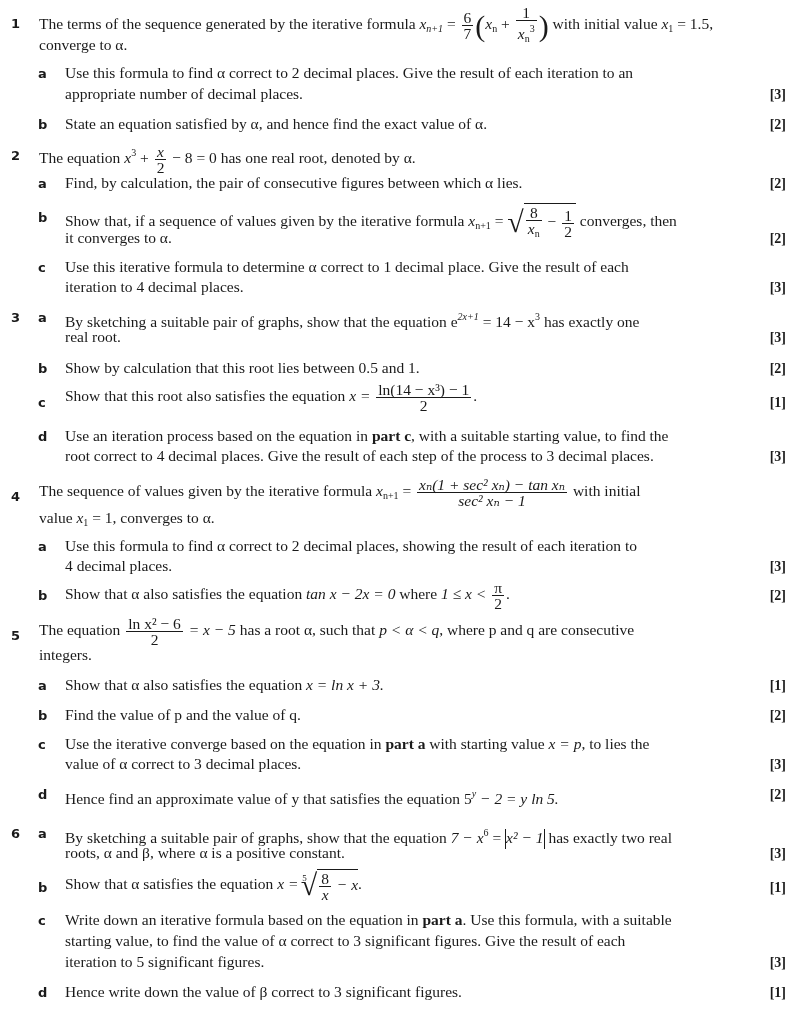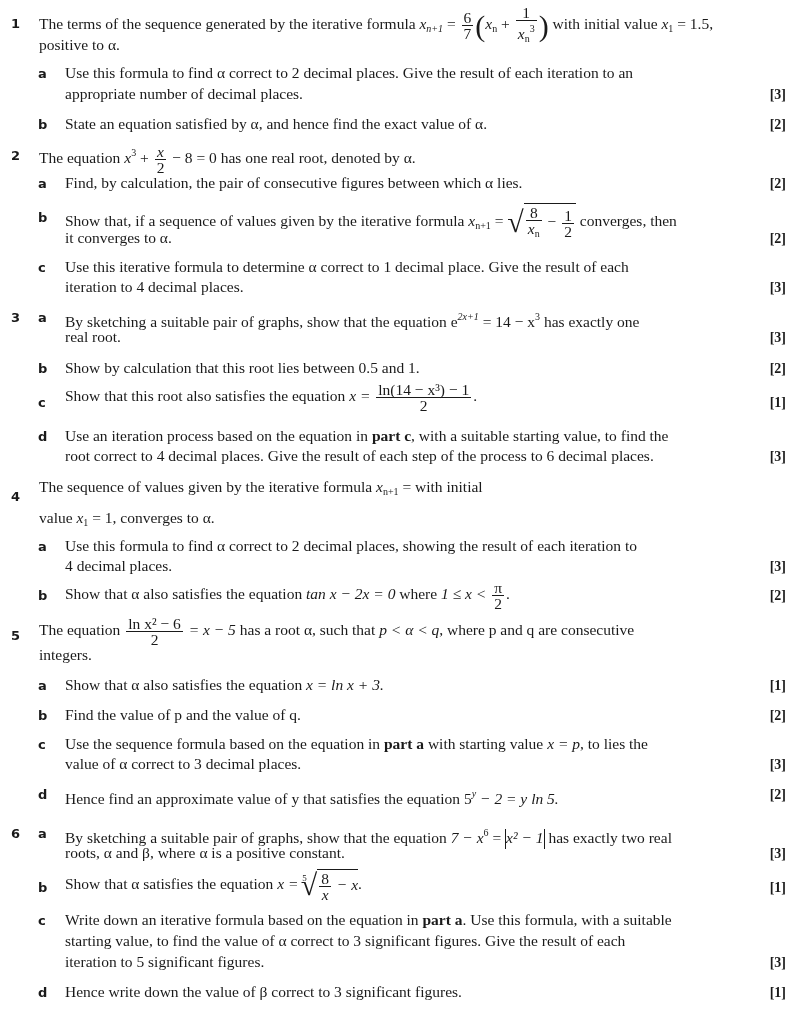--- a/index.html
+++ b/index.html
@@ -52,21 +52,21 @@
       <span>The terms of the sequence generated by the iterative formula</span>
       <span class="it"><span>x</span><span class="sub">n+1</span></span>
       <span>=</span>
       <span class="frac"><span class="top">6</span><span>7</span></span><span class="paren">(</span><span class="it">x</span><span class="sub">n</span>
       <span>+</span>
       <span class="frac"><span class="top">1</span><span><span class="it">x</span><span class="sub">n</span><span class="sup">3</span></span></span><span class="paren">)</span>
       <span>with initial value</span>
       <span class="it">x</span><span class="sub">1</span>
       <span>= 1.5,</span>
     </div>
-    <div class="stem" style="top:35px">positive to α.</div>
+    <div class="stem" style="top:35px">converge to α.</div>
 
     <span class="lbl" style="top:64px">a</span>
     <div class="ptext" style="top:63px">Use this formula to find α correct to 2 decimal places. Give the result of each iteration to an</div>
     <div class="ptext" style="top:84px">appropriate number of decimal places.</div>
     <span class="mark" style="top:85px">[3]</span>
 
     <span class="lbl" style="top:115px">b</span>
     <div class="ptext" style="top:114px">State an equation satisfied by α, and hence find the exact value of α.</div>
     <span class="mark" style="top:115px">[2]</span>
   </div>
@@ -124,30 +124,31 @@
       <span>Show that this root also satisfies the equation</span>
       <span class="it">x =</span>
       <span class="frac"><span class="top">ln(14 − x³) − 1</span><span>2</span></span><span>.</span>
     </div>
     <span class="mark" style="top:393px">[1]</span>
 
     <span class="lbl" style="top:427px">d</span>
     <div class="ptext" style="top:426px; width:680px">
       <span>Use an iteration process based on the equation in</span> <b class="bd">part c</b><span>, with a suitable starting value, to find the</span>
     </div>
-    <div class="ptext" style="top:446px; width:680px">root correct to 4 decimal places. Give the result of each step of the process to 6 decimal places.</div>
+    <div class="ptext" style="top:446px; width:680px">root correct to 4 decimal places. Give the result of each step of the process to 3 decimal places.</div>
     <span class="mark" style="top:447px">[3]</span>
   </div>
 
   <div class="q">
     <span class="num" style="top:487px">4</span>
     <div class="stem" style="top:477px">
       <span>The sequence of values given by the iterative formula</span>
       <span class="it">x</span><span class="sub">n+1</span>
       <span>=</span>
+      <span class="frac"><span class="top it">xₙ(1 + sec² xₙ) − tan xₙ</span><span class="it">sec² xₙ − 1</span></span>
       <span>with initial</span>
     </div>
     <div class="stem" style="top:508px">
       <span>value</span>
       <span class="it">x</span><span class="sub">1</span>
       <span>= 1, converges to α.</span>
     </div>
 
     <span class="lbl" style="top:537px">a</span>
     <div class="ptext" style="top:536px">Use this formula to find α correct to 2 decimal places, showing the result of each iteration to</div>
@@ -182,21 +183,21 @@
       <span class="it">x = ln x + 3.</span>
     </div>
     <span class="mark" style="top:676px">[1]</span>
 
     <span class="lbl" style="top:706px">b</span>
     <div class="ptext" style="top:705px">Find the value of p and the value of q.</div>
     <span class="mark" style="top:706px">[2]</span>
 
     <span class="lbl" style="top:735px">c</span>
     <div class="ptext" style="top:734px">
-      <span>Use the sequence formula based on the equation in</span> <b class="bd">part a</b>
+      <span>Use the iterative converge based on the equation in</span> <b class="bd">part a</b>
       <span>with starting value</span>
       <span class="it">x = p</span><span>, to lies the</span>
     </div>
     <div class="ptext" style="top:754px">value of α correct to 3 decimal places.</div>
     <span class="mark" style="top:755px">[3]</span>
 
     <span class="lbl" style="top:785px">d</span>
     <div class="ptext" style="top:784px">
       <span>Hence find an approximate value of y that satisfies the equation</span>
       <span>5</span><span class="sup it">y</span>

